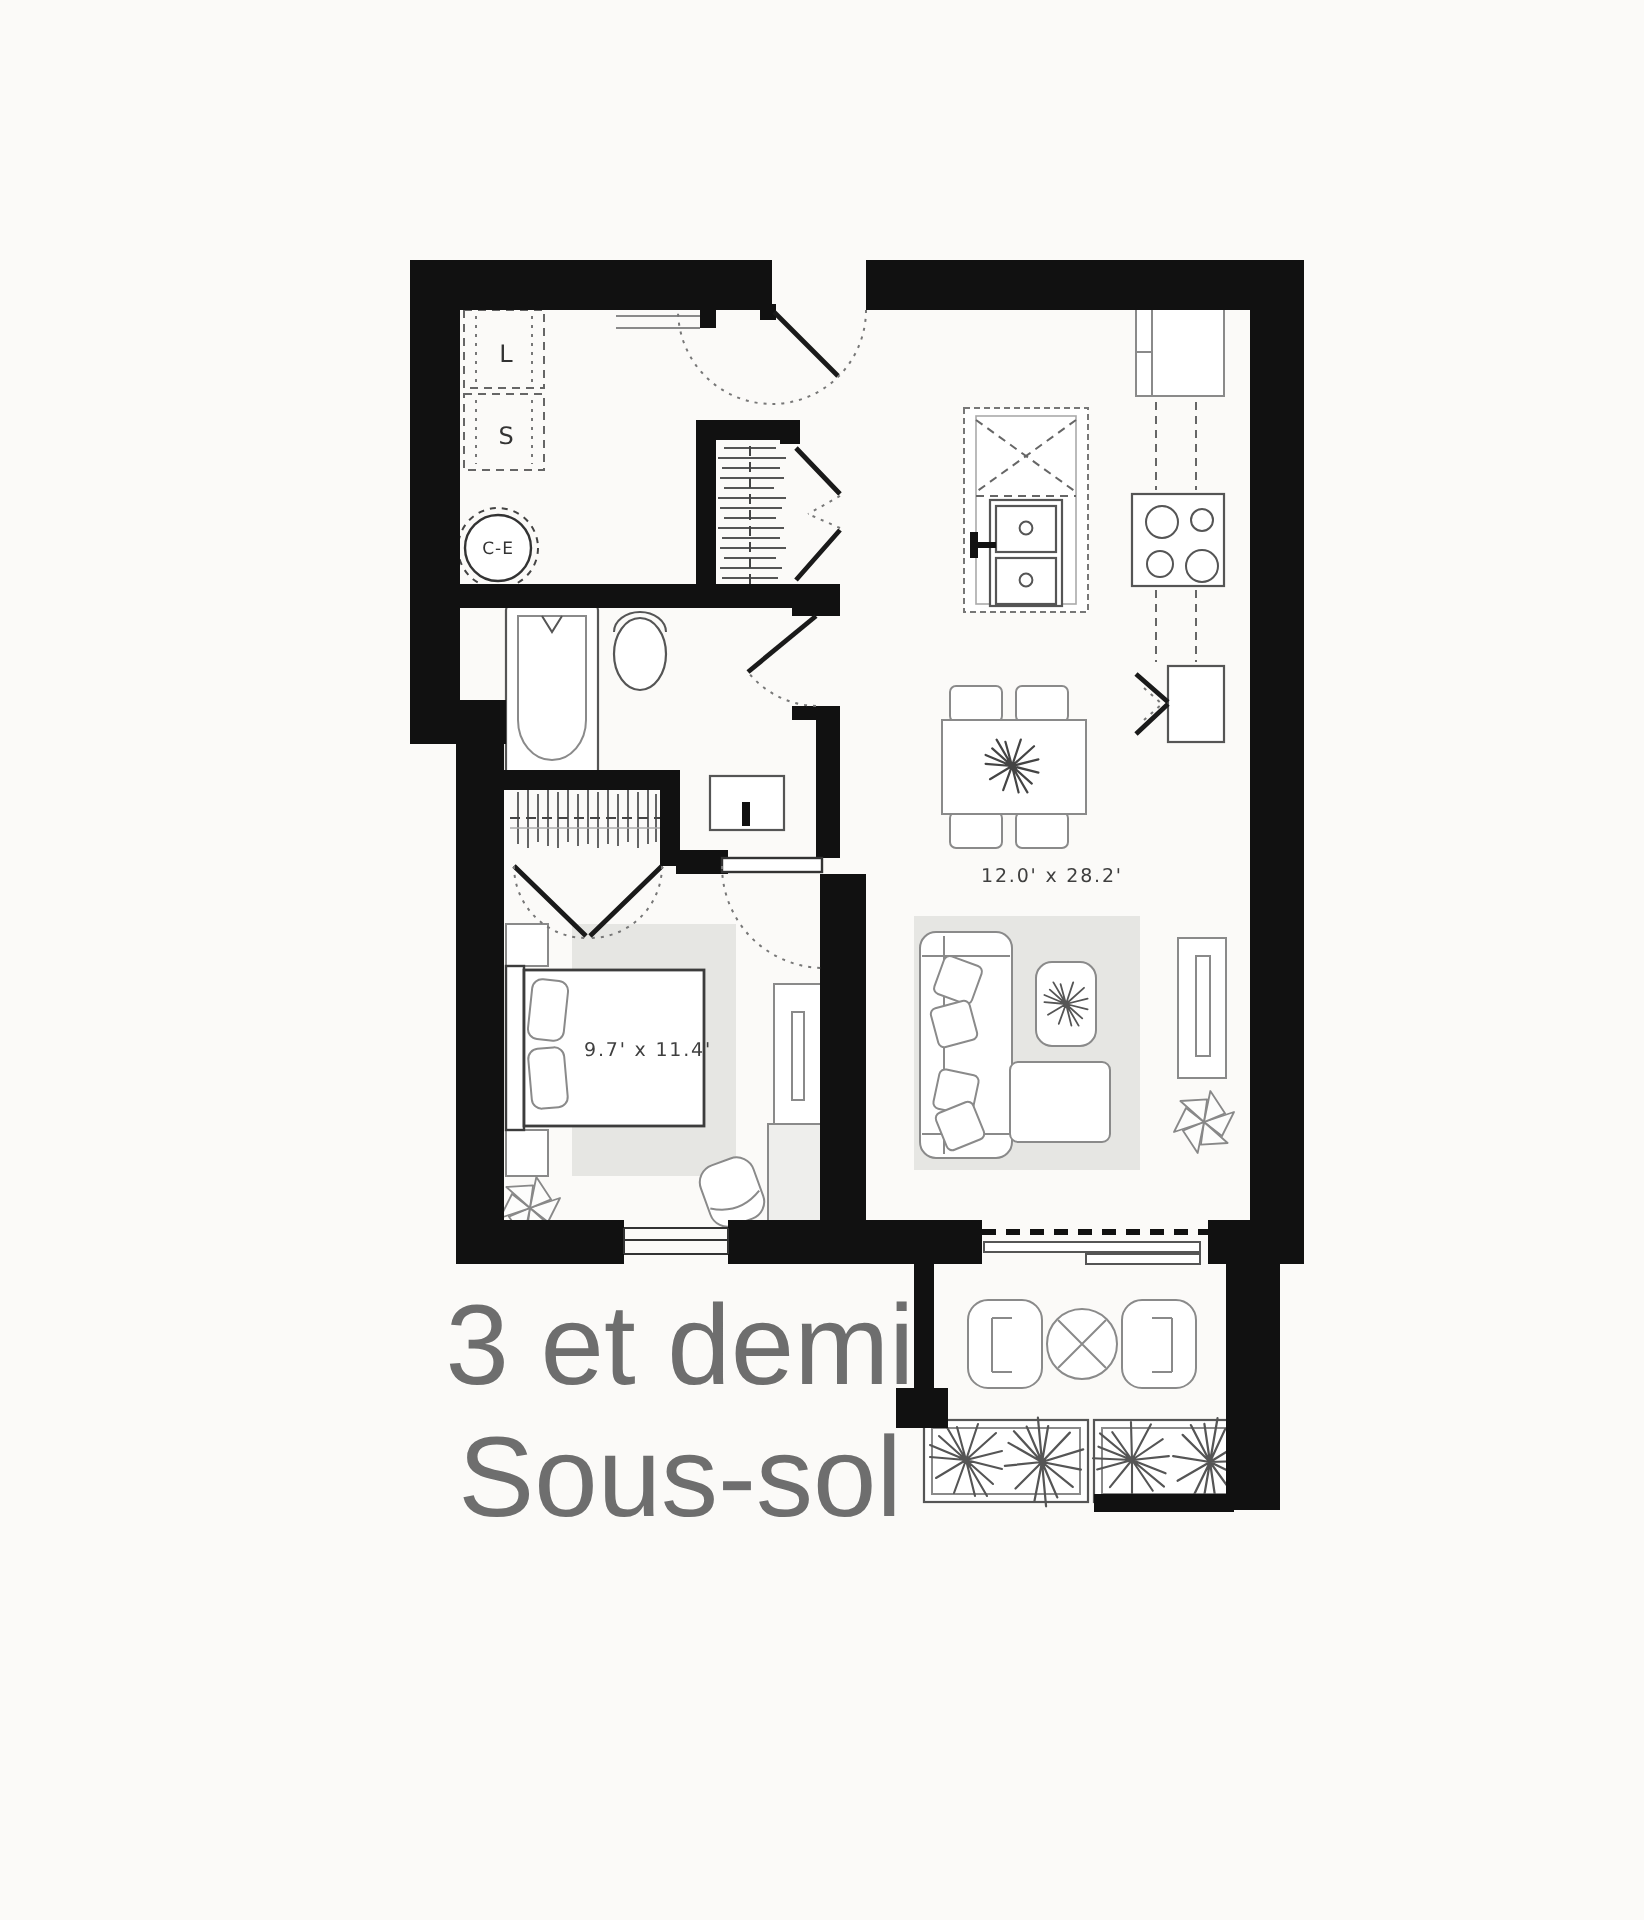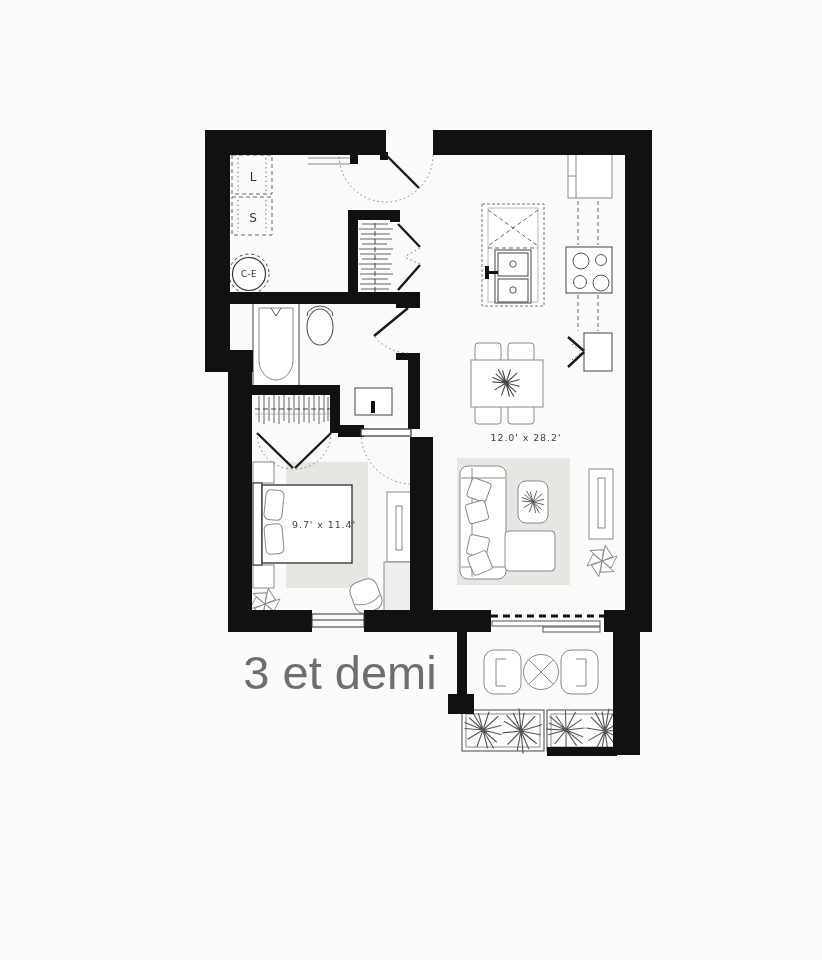--- a/index.html
+++ b/index.html
@@ -12,21 +12,21 @@
   .rug{fill:#e6e6e3;stroke:none;}
   .line{stroke:#8a8a8a;stroke-width:1;fill:none;}
   .line-d{stroke:#555555;stroke-width:1;fill:none;}
   .dash{stroke:#666666;stroke-width:1;fill:none;stroke-dasharray:4 3;}
   .door{stroke:#1a1a1a;stroke-width:2.4;fill:none;}
   .arc{stroke:#777777;stroke-width:1;fill:none;stroke-dasharray:1.5 3;}
   .dim-label{font-family:"DejaVu Sans",sans-serif;font-size:9.5px;letter-spacing:0.9px;fill:#3f3f3f;}
   .room-label{font-family:"DejaVu Sans",sans-serif;font-size:12px;fill:#333333;}
   .ce-label{font-family:"DejaVu Sans",sans-serif;font-size:8.5px;fill:#333333;letter-spacing:0.5px;}
   #caption{position:absolute;left:140px;top:640px;width:400px;text-align:center;
-           font-size:47px;line-height:66px;color:#6e6e6e;font-weight:400;}
+           font-size:57px;line-height:66px;color:#6e6e6e;font-weight:400;}
 </style>
 </head>
 <body>
 
 <div id="stage">
 
 <svg id="plan-svg" width="822" height="960" viewBox="0 0 822 960" xmlns="http://www.w3.org/2000/svg">
   <defs>
     <g id="burst" fill="none" stroke-linecap="round">
       <path d="M0,0L12,-3 M0,0L10,-9 M0,0L4,-12 M0,0L-3,-11 M0,0L-9,-8 M0,0L-12,-1 M0,0L-10,6 M0,0L-4,11 M0,0L3,12 M0,0L9,8 M0,0L12,3 M0,0L-7,-12 M0,0L7,12 M0,0L-12,-5"></path>
@@ -211,15 +211,16 @@
     <text class="room-label" x="253" y="181" text-anchor="middle">L</text>
     <text class="room-label" x="253" y="222" text-anchor="middle">S</text>
     <text class="ce-label" x="249" y="277" text-anchor="middle">C-E</text>
     <text class="dim-label" x="526" y="441" text-anchor="middle">12.0' x 28.2'</text>
     <text class="dim-label" x="324" y="528" text-anchor="middle">9.7' x 11.4'</text>
   </g>
 </svg>
 
   <div id="caption">
     <div>3 et demi</div>
+    <div>Sous-sol</div>
   </div>
 
 </div>
 
 </body></html>

